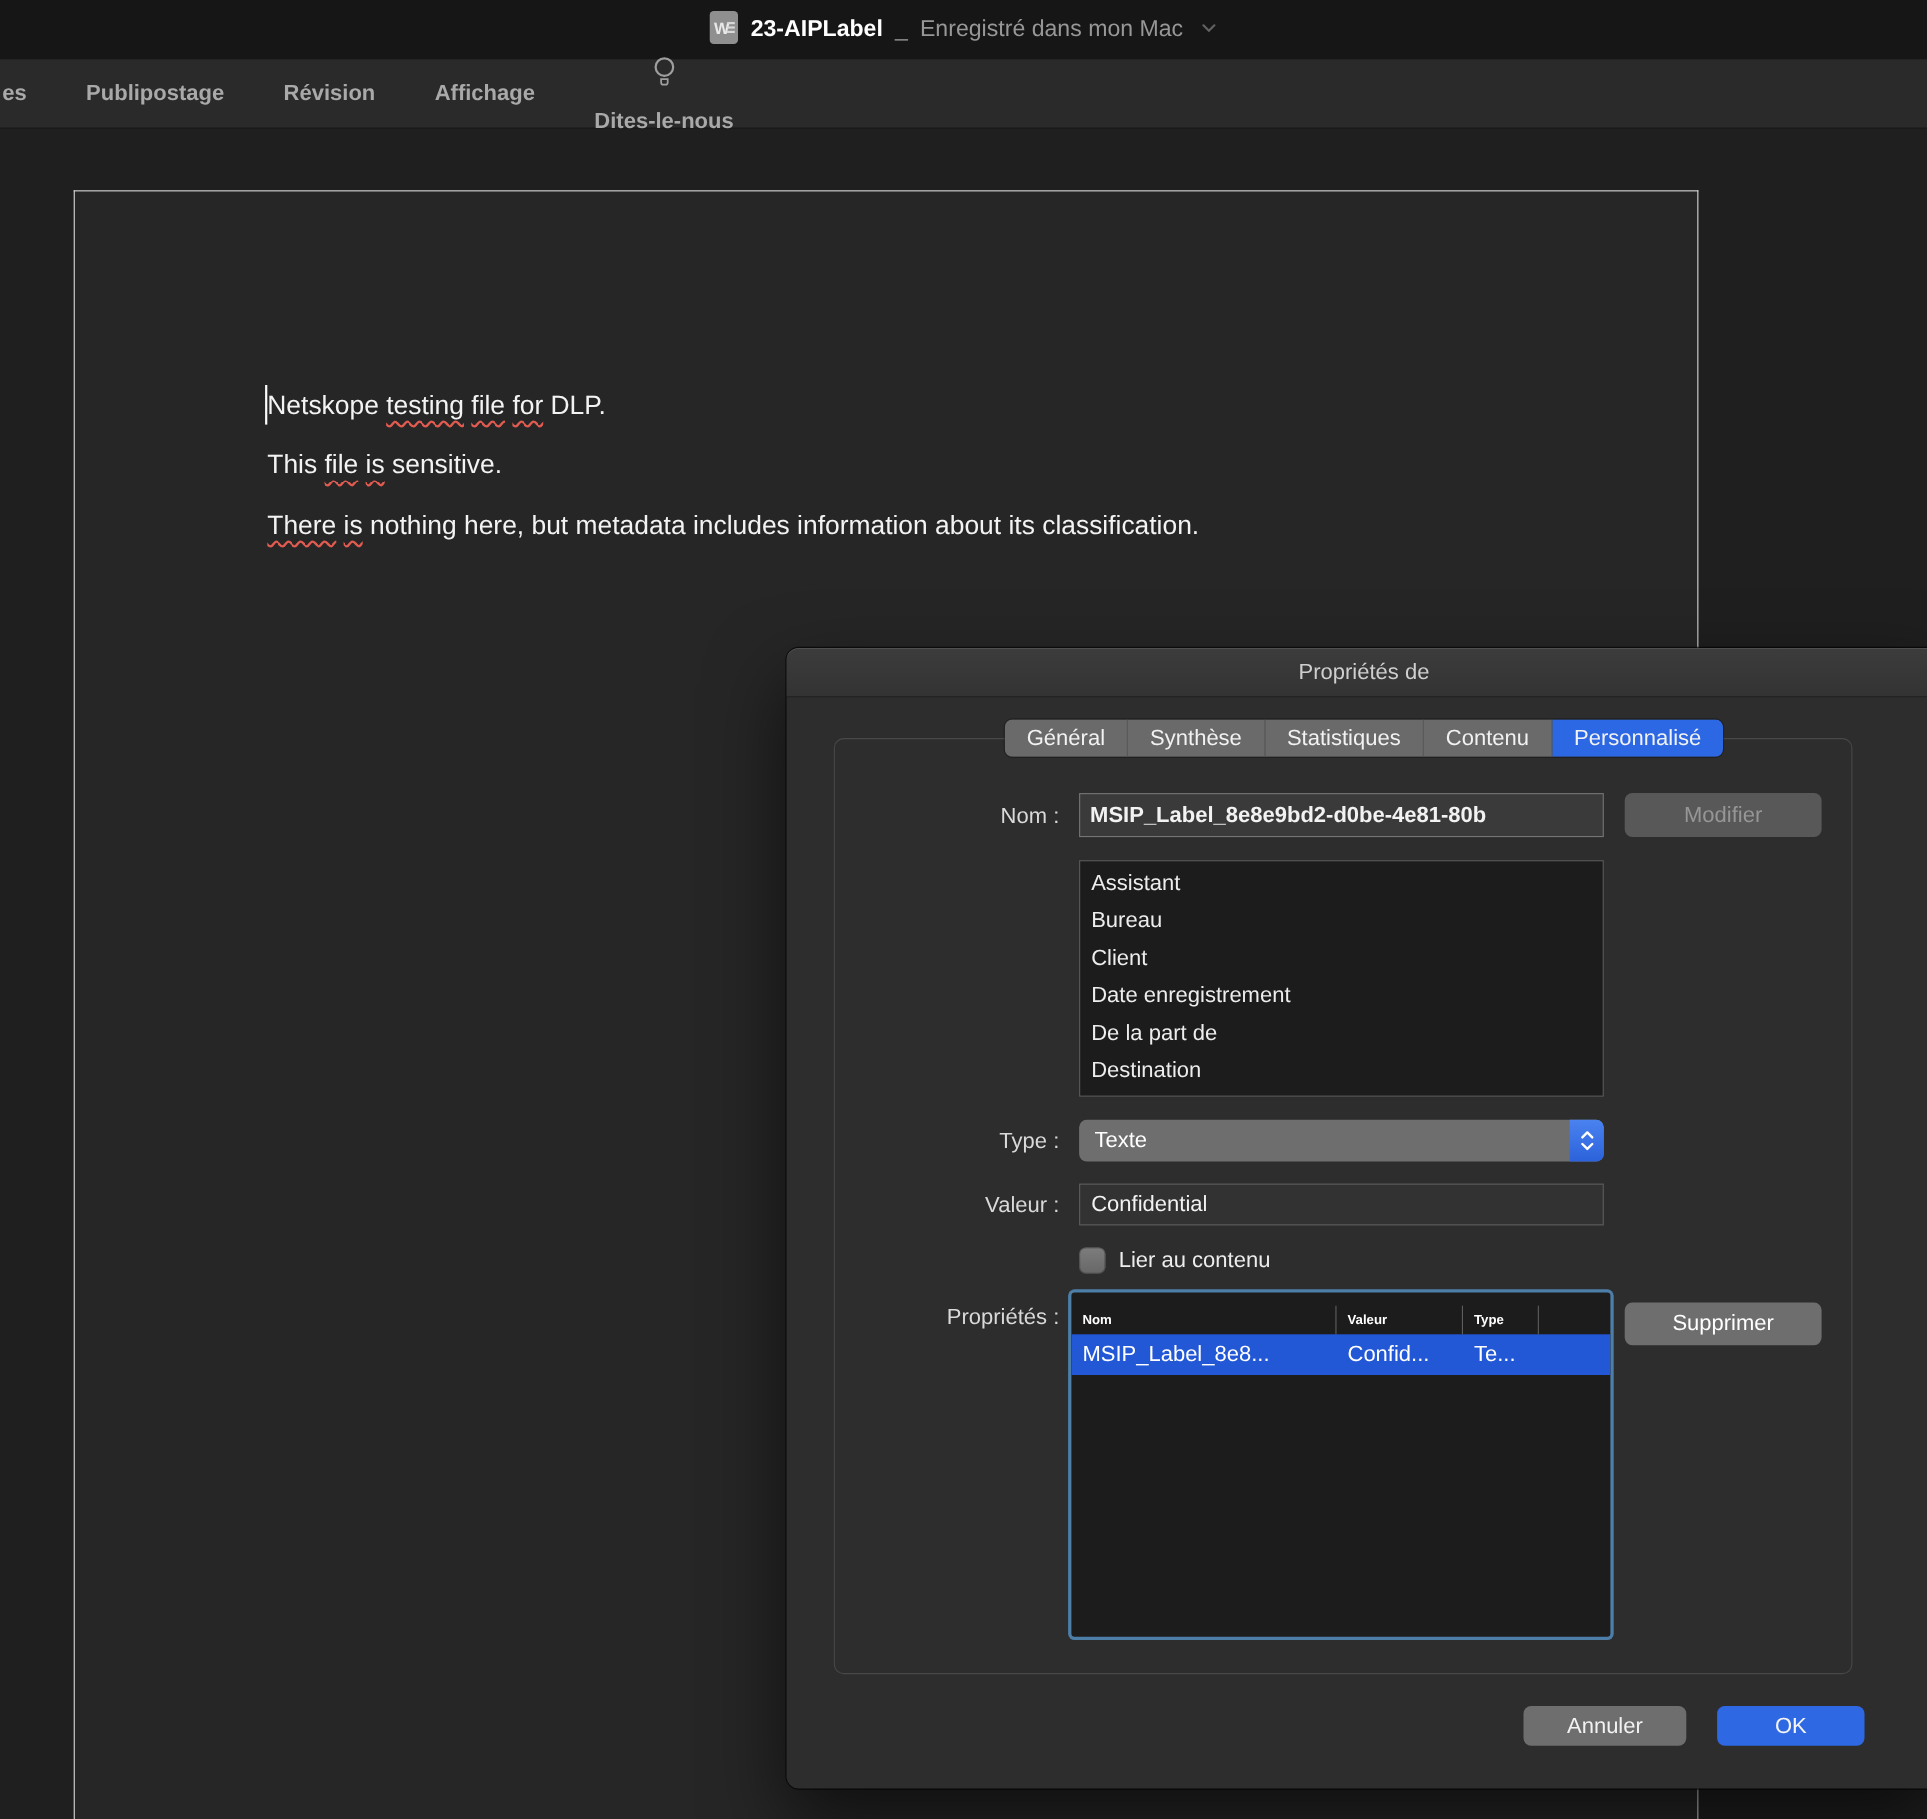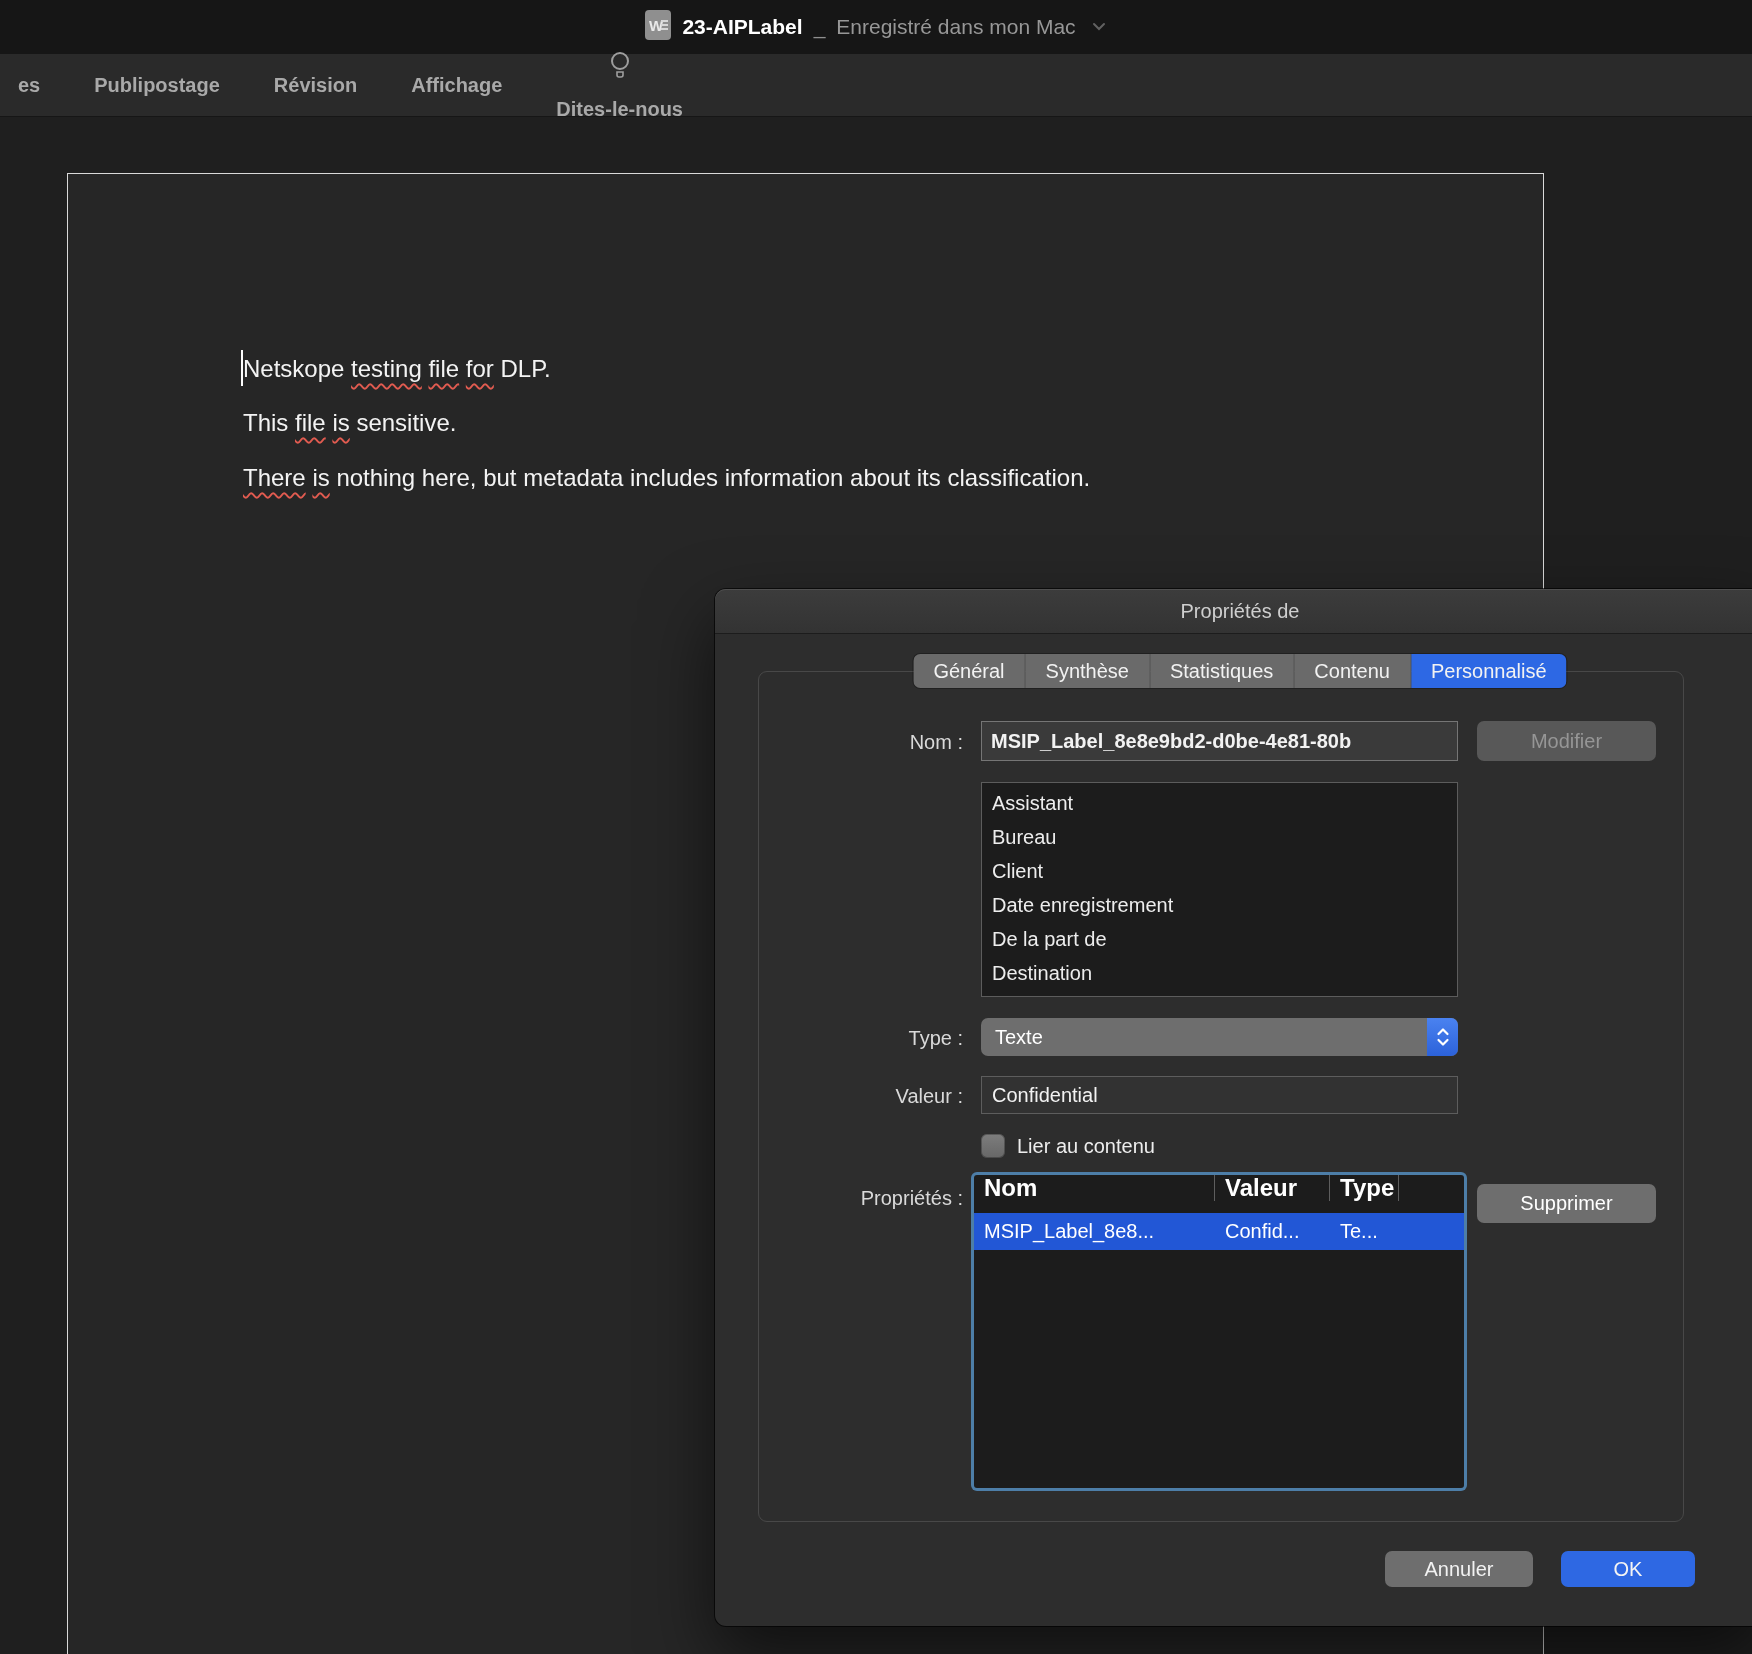--- a/index.html
+++ b/index.html
@@ -18,21 +18,21 @@
   .doc-title { color:#ffffff; font-size:21px; font-weight:700; }
   .save-sep { color:#8f8f8f; font-size:21px; }
   .save-status { color:#979797; font-size:21px; }
   .tb-chevron { margin-left:4px; opacity:.75; }
 
   
   .ribbon {
     position:absolute; left:0; top:54px; width:1752px; height:63px;
     background:#2a2a2a; border-bottom:1px solid #161616;
     display:flex; align-items:center; gap:54px;
-    color:#a9a9a9; font-size:20px; font-weight:600; padding-left:18px;
+    color:#a9a9a9; font-size:20px; font-weight:600; padding-left:2px;
   }
   .ribbon .rtab { cursor:default; }
   .tellme { display:flex; align-items:center; gap:12px;flex-direction:column; }
 
   
   .page {
     position:absolute; left:67px; top:173px; width:1477px; height:1490px;
     background:#262626; border:1px solid #d9d9d9; border-bottom:none;
   }
   .doc-line {
@@ -118,21 +118,21 @@
     position:absolute; left:266px; top:545px; width:24px; height:24px;
     border-radius:6px; background:linear-gradient(#7d7d7d,#676767);
     box-shadow:inset 0 0 0 1px rgba(0,0,0,.28);
   }
   .checkbox-label { position:absolute; left:302px; top:546px; font-size:20px; color:#ededed; }
 
   .props-table {
     position:absolute; left:259px; top:586px; width:490px; height:313px;
     background:#1c1c1c; border-radius:3px; box-shadow:0 0 0 3px #4d7ea8; overflow:hidden;
   }
-  .pt-header { display:flex; height:38px; align-items:flex-start; color:#ffffff; font-weight:700; font-size:24px; }
+  .pt-header { display:flex; height:38px; align-items:flex-end; color:#ffffff; font-weight:700; font-size:12px; }
   .pt-h { padding-left:10px; height:26px; line-height:26px; border-right:1px solid #5e5e5e; }
   .c-nom { width:241px; } .c-val { width:115px; } .c-typ { width:69px; }
   .c-fill { flex:1; border-right:none; }
   .pt-row { display:flex; height:37px; align-items:center; background:#2257d6; color:#ffffff; font-size:20px; }
   .pt-c { padding-left:10px; white-space:nowrap; overflow:hidden; }
 
   .supprimer-btn { position:absolute; left:762px; top:595px; width:179px; height:39px; background:#6e6e6e; color:#ffffff; font-size:20px; }
   .annuler-btn  { position:absolute; left:670px; top:962px; width:148px; height:36px; background:#6e6e6e; color:#f2f2f2; font-size:20px; }
   .ok-btn       { position:absolute; left:846px; top:962px; width:134px; height:36px; background:#2e68e3; color:#f4f4f4; font-size:20px; }
 </style>

